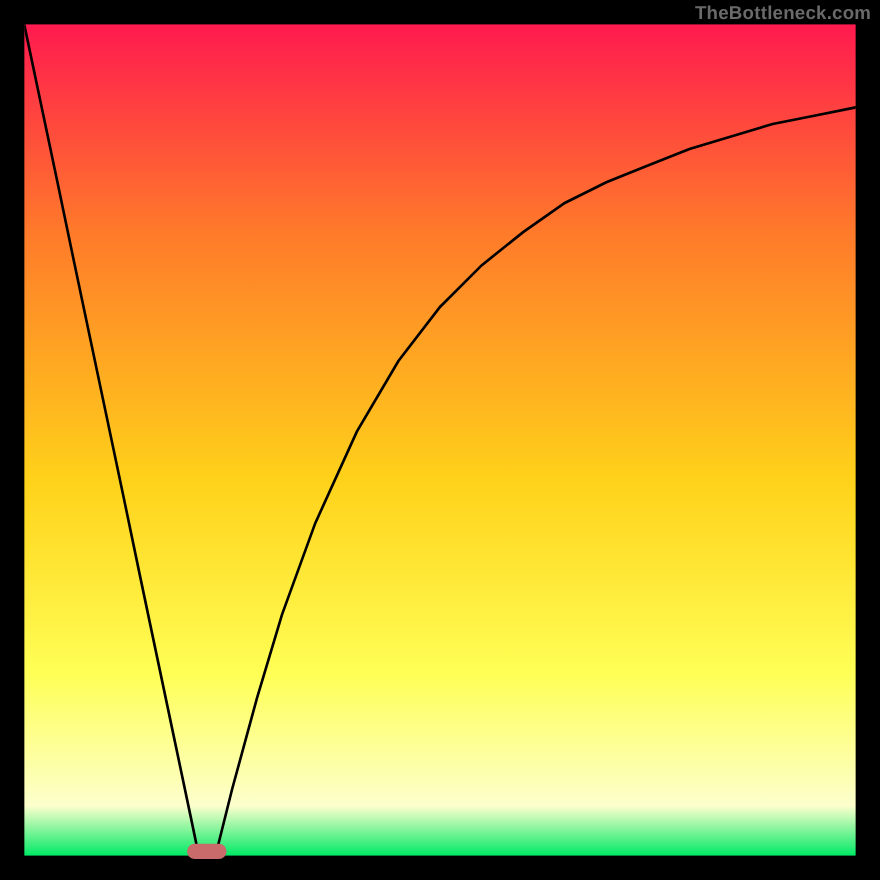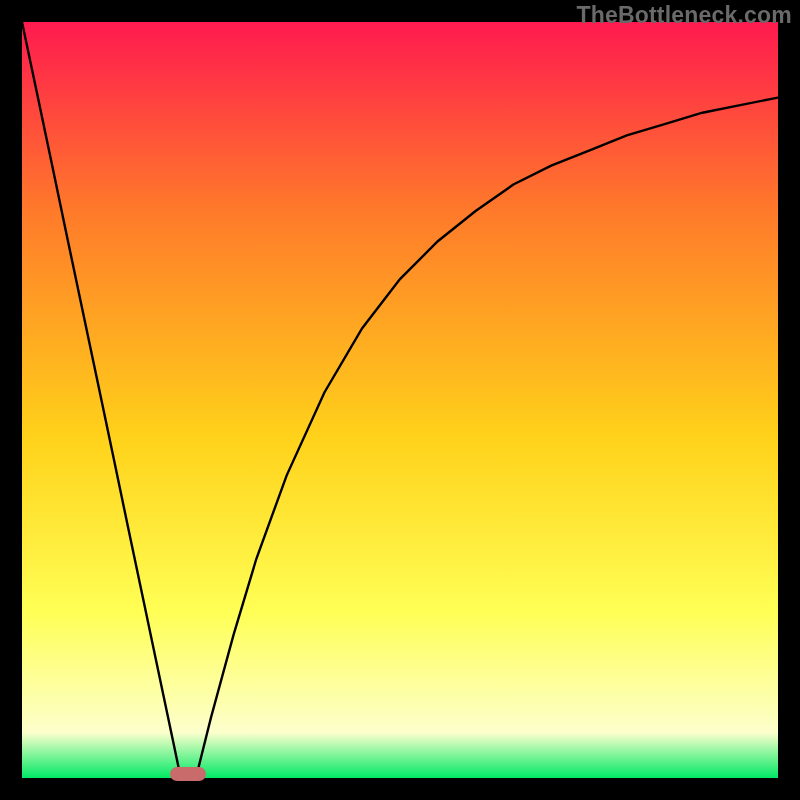--- a/index.html
+++ b/index.html
@@ -23,21 +23,21 @@
     left: 0;
     top: 0;
     width: 756px;
     height: 756px;
   }
   .watermark {
     position: absolute;
     top: 2px;
     right: 8px;
     font-family: Arial, Helvetica, sans-serif;
-    font-size: 23px;
+    font-size: 17px;
     font-weight: bold;
     color: #6a6a6a;
     letter-spacing: 0.2px;
   }
   .marker {
     position: absolute;
     width: 36px;
     height: 14px;
     border-radius: 7px;
     transform: translate(-50%, -50%);

